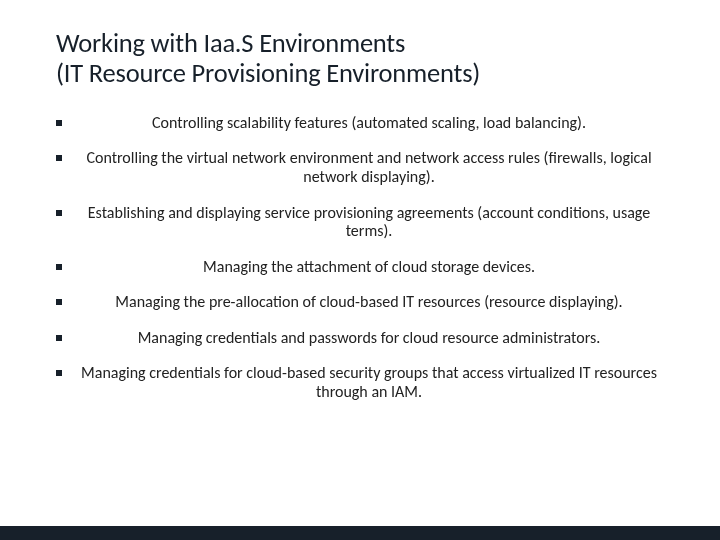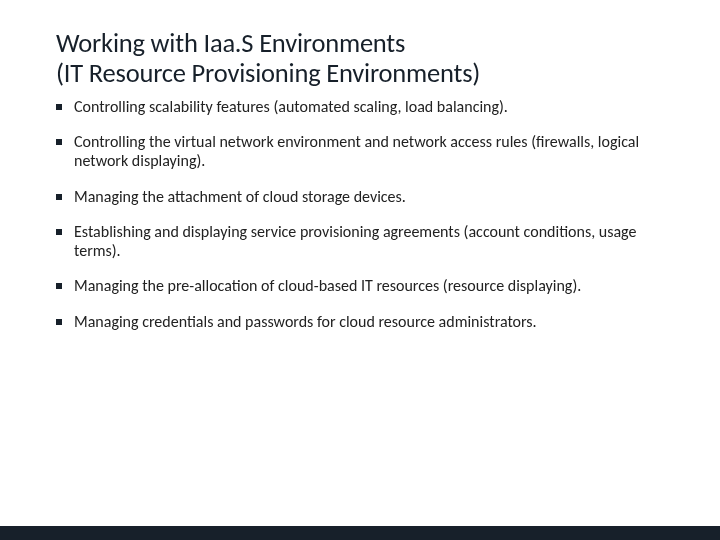--- a/index.html
+++ b/index.html
@@ -17,37 +17,38 @@
     width: 720px;
     height: 540px;
     box-sizing: border-box;
     padding: 28px 56px 0 56px;
   }
   .title {
     font-size: 26.5px;
     line-height: 1.15;
     font-weight: 400;
     color: #17202a;
-    margin: 0 0 9px 0;
+    margin: 0 0 25px 0;
     letter-spacing: -0.2px;
   }
   .body {
     font-size: 16px;
     line-height: 1.18;
     color: #222;
   }
   ul.points {
     list-style: none;
     padding: 0;
     margin: 0;
   }
   ul.points > li {
     position: relative;
     padding-left: 18px;
     margin-bottom: 16.5px;
+    text-align: center;
   }
   ul.points > li::before {
     content: "";
     position: absolute;
     left: 0;
     top: 6px;
     width: 6px;
     height: 6px;
     background: #17202a;
   }
@@ -67,21 +68,22 @@
 
   <h1 class="title">
     <span>Working with Iaa.S Environments</span><br>
     <span>(IT Resource Provisioning Environments)</span>
   </h1>
 
   <div class="body">
     <ul class="points">
       <li><span>Controlling scalability features (automated scaling, load balancing).</span></li>
       <li><span>Controlling the virtual network environment and network access rules (firewalls, logical network displaying).</span></li>
+      <li><span>Establishing and displaying service provisioning agreements (account conditions, usage terms).</span></li>
       <li><span>Managing the attachment of cloud storage devices.</span></li>
-      <li><span>Establishing and displaying service provisioning agreements (account conditions, usage terms).</span></li>
       <li><span>Managing the pre-allocation of cloud-based IT resources (resource displaying).</span></li>
       <li><span>Managing credentials and passwords for cloud resource administrators.</span></li>
+      <li><span>Managing credentials for cloud-based security groups that access virtualized IT resources through an IAM.</span></li>
     </ul>
   </div>
 
   <div class="footer-bar"></div>
 </div>
 
 </body></html>

